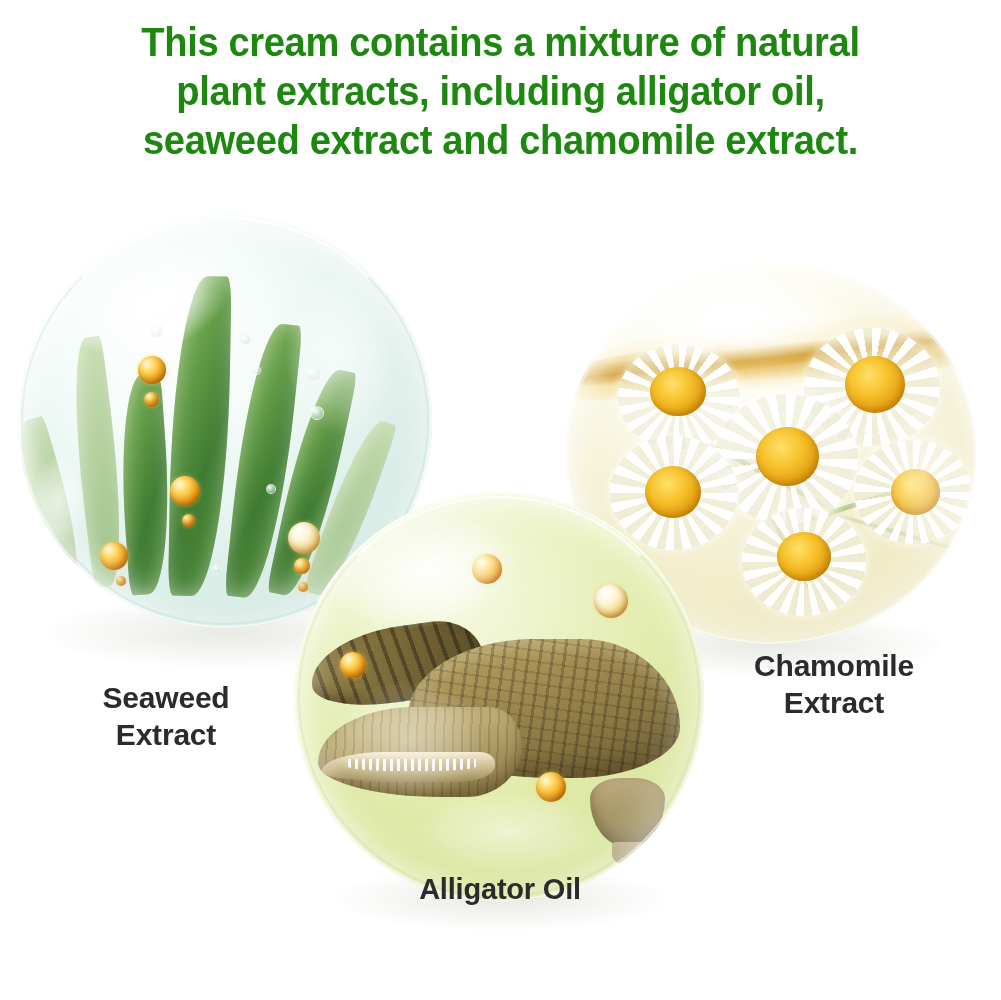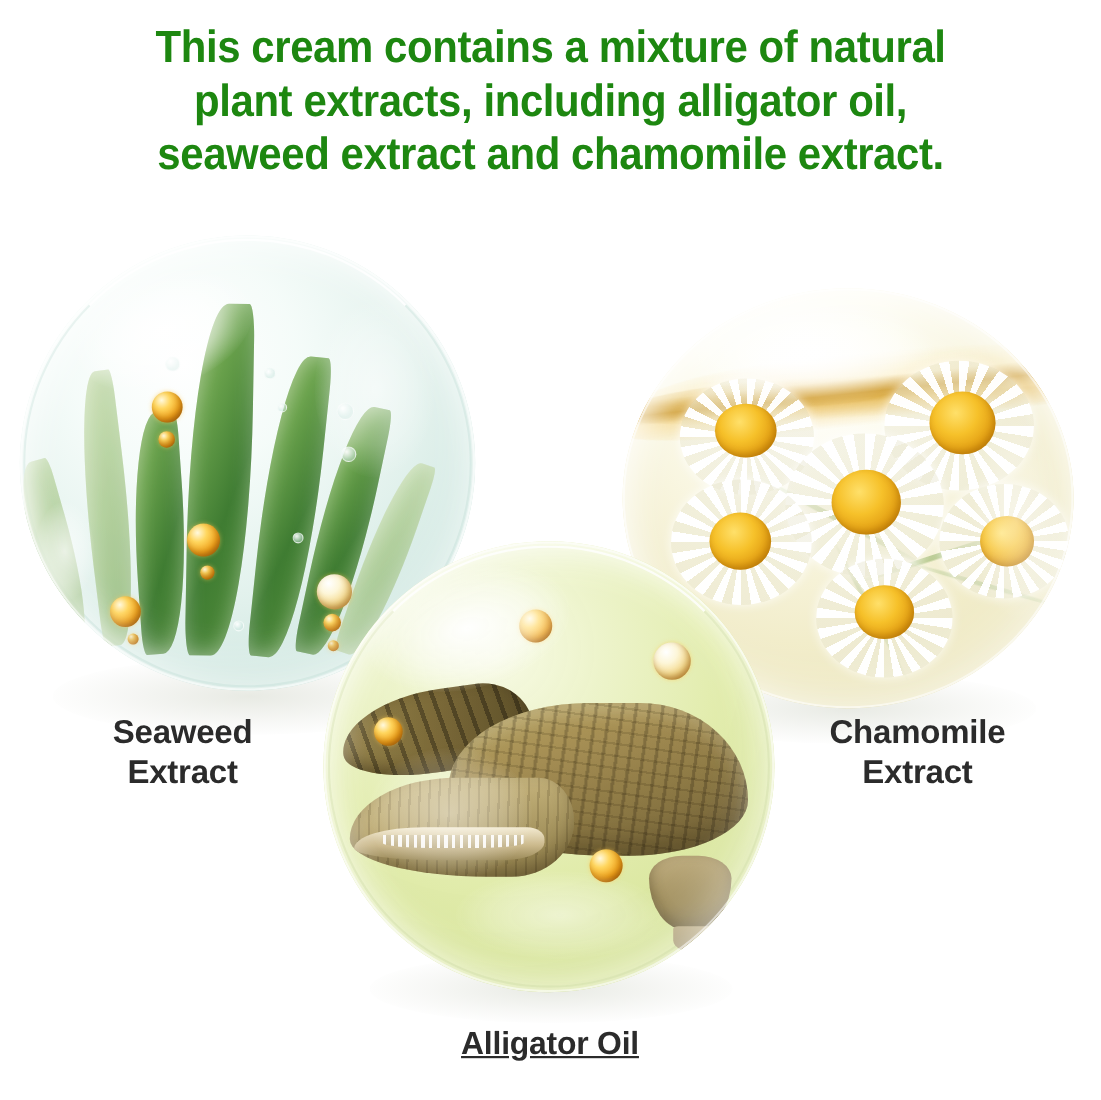--- a/index.html
+++ b/index.html
@@ -214,23 +214,23 @@
     position:absolute;
     font-family:"Liberation Sans", sans-serif;
     font-weight:700;
     color:#2b2b2b;
     text-align:center;
     line-height:1.22;
     font-size:30px;
     letter-spacing:-0.2px;
     white-space:pre-line;
   }
-  #label-seaweed{left:36px;top:648px;width:260px;}
+  #label-seaweed{left:36px;top:680px;width:260px;}
   #label-chamomile{left:700px;top:648px;width:268px;}
-  #label-alligator{left:330px;top:932px;width:340px;font-size:29px;text-decoration:underline;}
+  #label-alligator{left:330px;top:872px;width:340px;font-size:29px;}
 </style>
 </head>
 <body>
 
 <div class="stage">
 
   <div class="headline">This cream contains a mixture of natural
 plant extracts, including alligator oil,
 seaweed extract and chamomile extract.</div>
 

